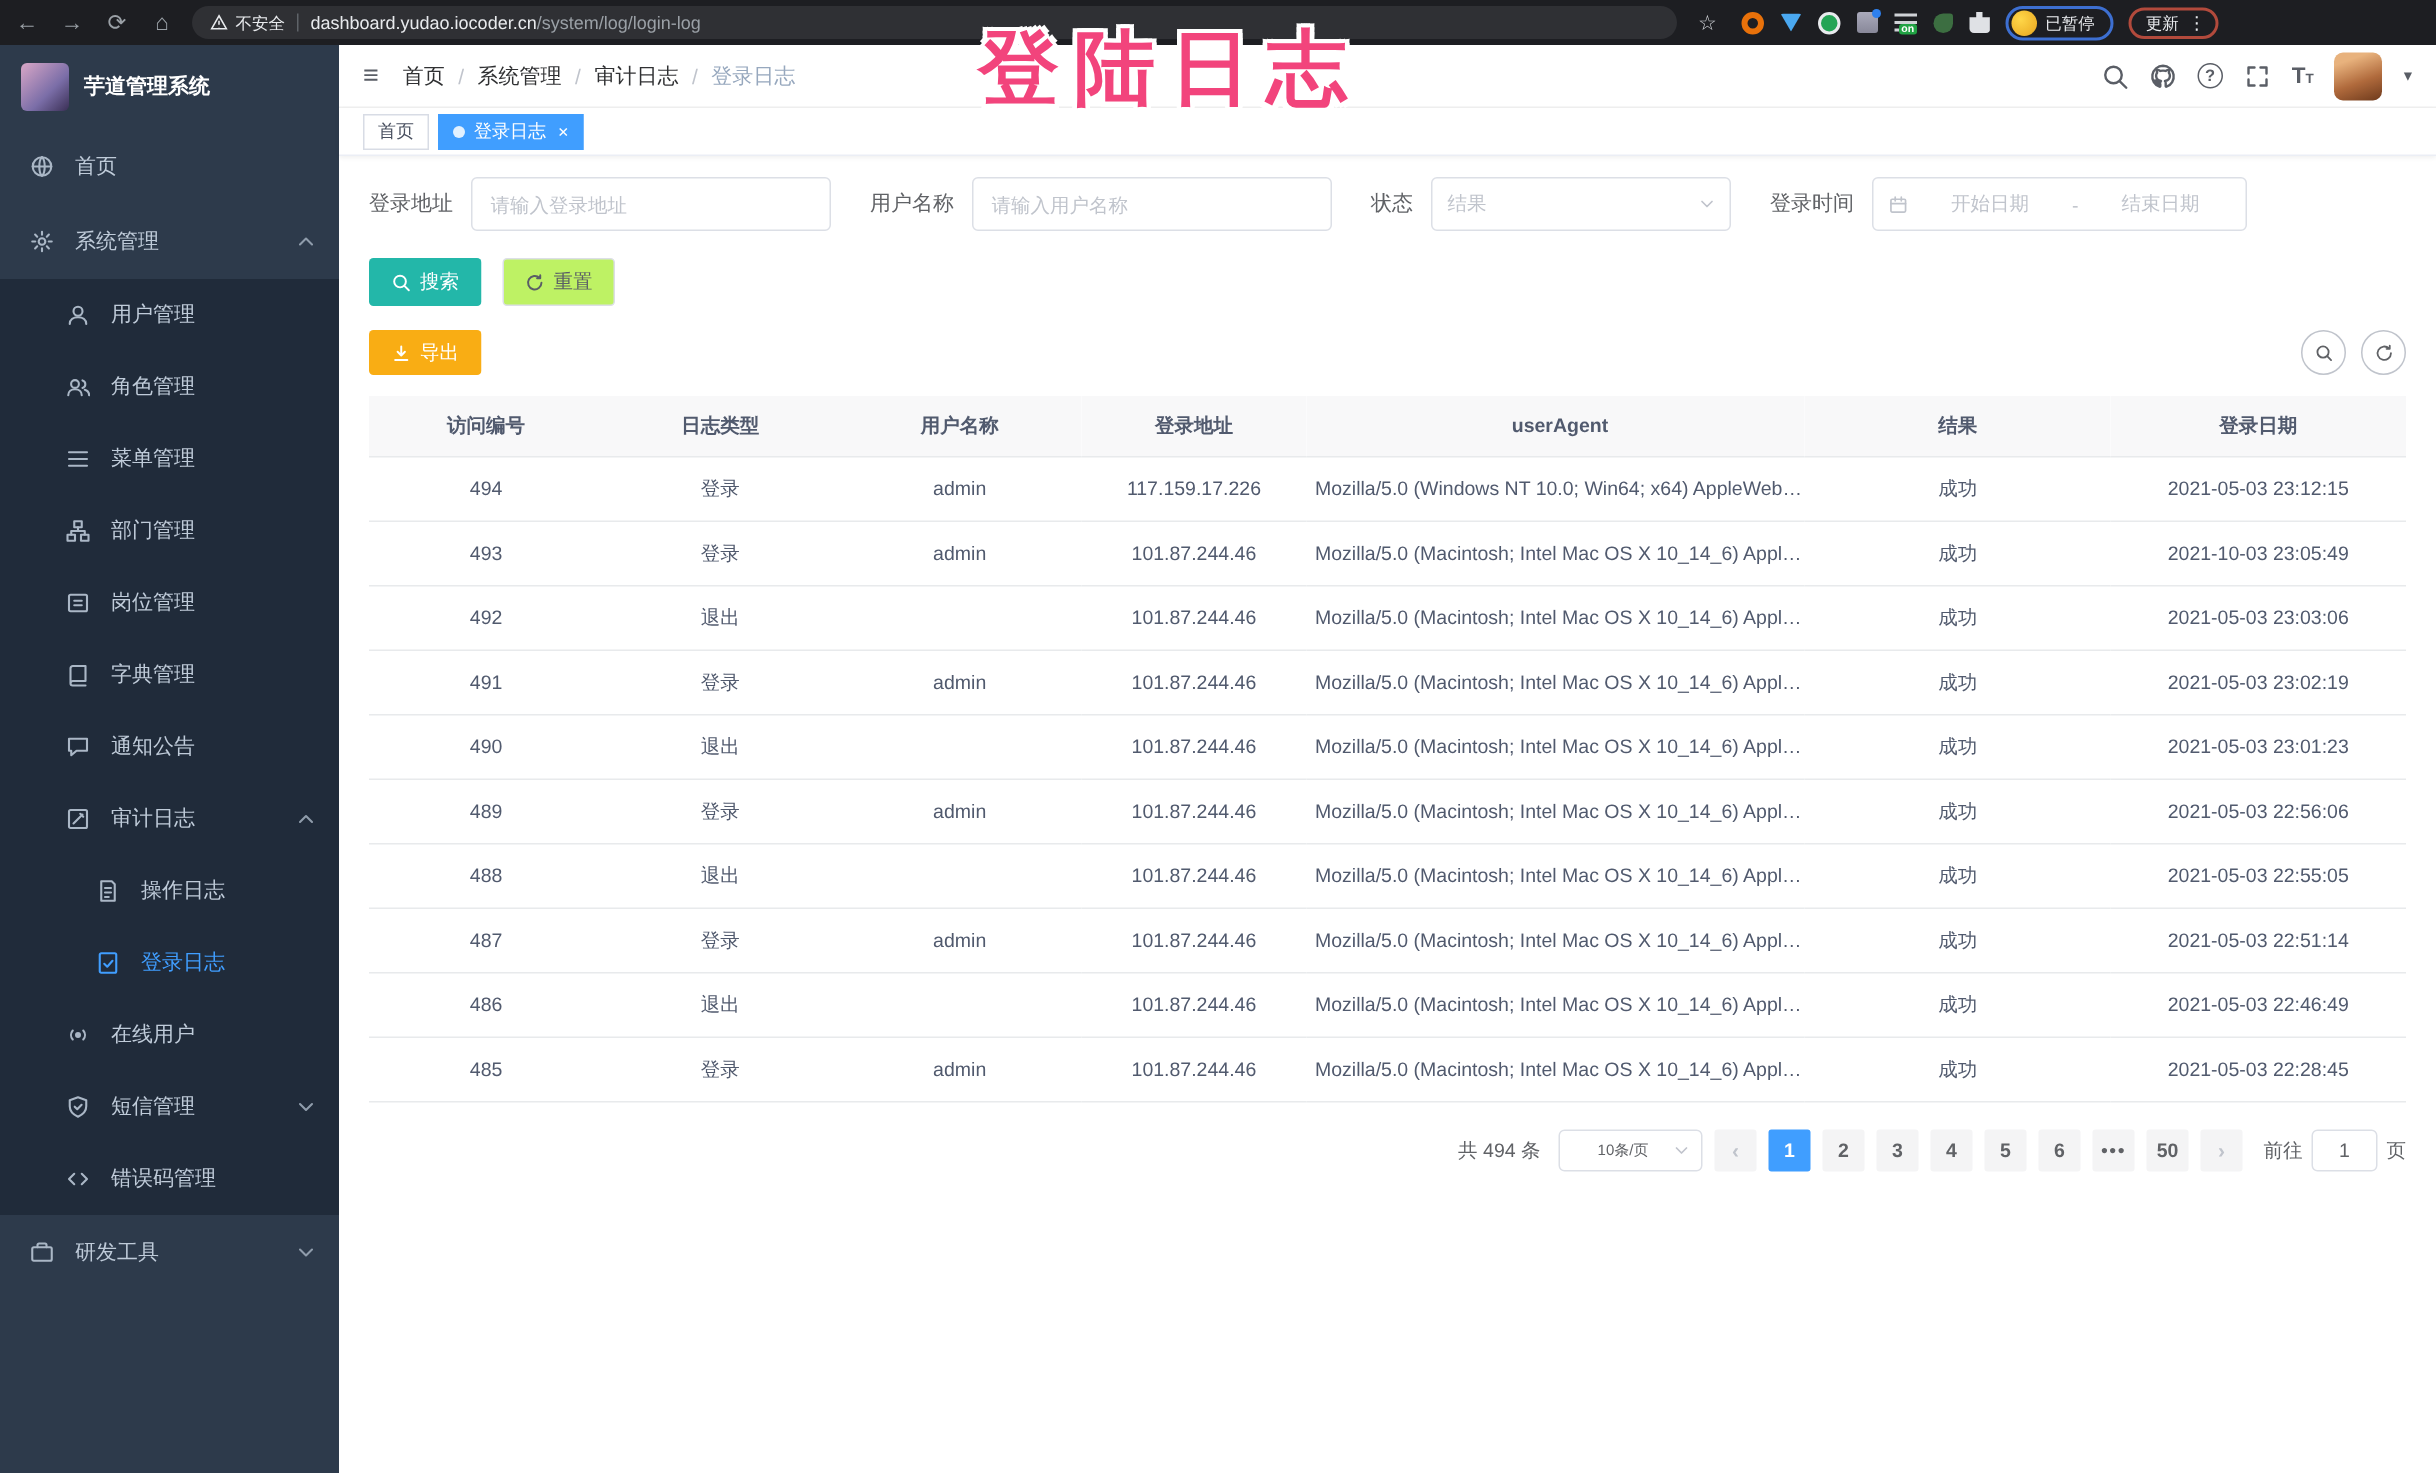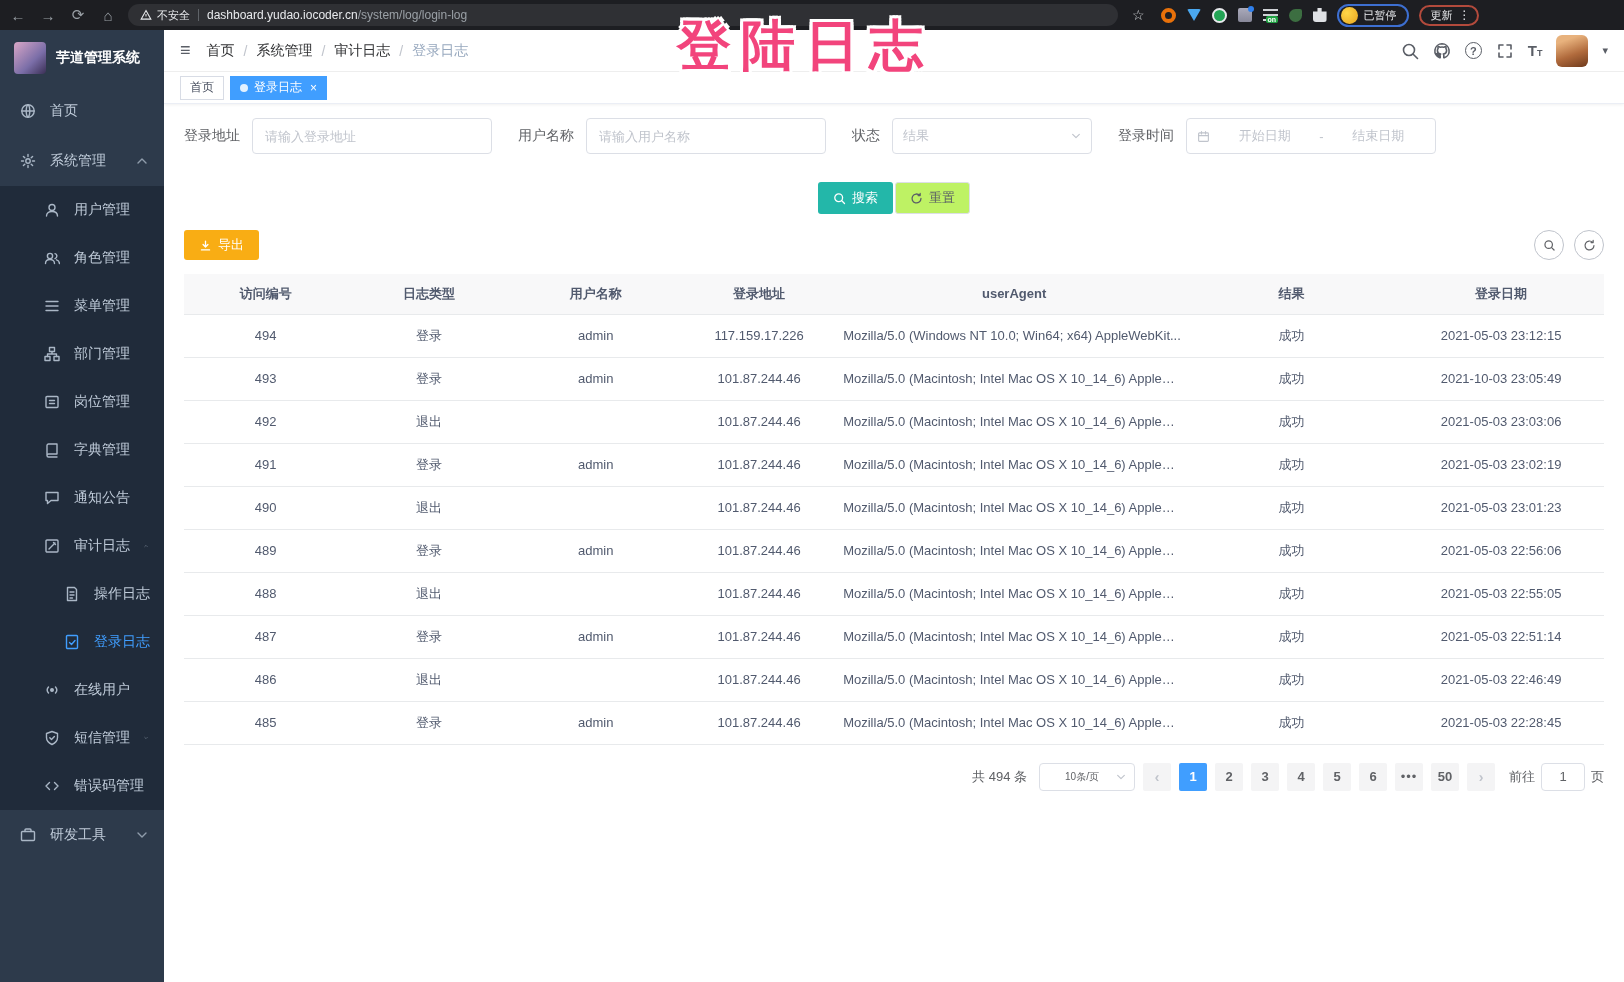--- a/index.html
+++ b/index.html
@@ -25,29 +25,29 @@
   .ext-list::before{ content:""; position:absolute; top:3px; left:0; right:0; height:2px; background:#cfd2d6; }
   .ext-on { position:absolute; bottom:-4px; left:3px; background:#21a344; color:#fff; font-size:7px; font-weight:bold; padding:0 2px; border-radius:2px; }
   .ext-leaf { width:13px; height:13px; background:#3c6e41; border-radius:50% 2px 50% 50%; }
   .ext-puzzle { width:14px; height:14px; background:#dfe1e5; border-radius:3px; clip-path:polygon(0 25%,35% 25%,35% 0,65% 0,65% 25%,100% 25%,100% 100%,0 100%); }
   .profile-pill { display:flex; align-items:center; gap:6px; border:2px solid #3d6fd1; border-radius:12px; padding:1px 10px 1px 2px; color:#e8eaed; font-size:11px; }
   .profile-face { width:17px; height:17px; border-radius:50%; background:radial-gradient(circle at 35% 35%, #ffd749, #e8a51e); }
   .update-pill { display:flex; align-items:center; gap:6px; border:2px solid #b24a3c; border-radius:12px; padding:1px 6px 1px 10px; color:#e8eaed; font-size:11px; }
   .update-pill .dots { color:#e8eaed; font-size:12px; }
 
   
-  .annotation { position:absolute; left:805px; top:10px; transform:translateX(-50%); z-index:50;
+  .annotation { position:absolute; left:780px; top:10px; transform:translateX(-50%); z-index:50;
     font-size:54px; font-weight:bold; letter-spacing:10px; color:#f2447c; white-space:nowrap;
     text-shadow:-3px -3px 0 #fff,3px -3px 0 #fff,-3px 3px 0 #fff,3px 3px 0 #fff,0 -3px 0 #fff,0 3px 0 #fff,-3px 0 0 #fff,3px 0 0 #fff; pointer-events:none; }
 
   
   .app { display:flex; height:952px; }
 
   
-  .sidebar { width:164px; background:#2d3a4b; flex:0 0 auto; color:#bfcbd9; overflow:hidden; }
+  .sidebar { width:226px; background:#2d3a4b; flex:0 0 auto; color:#bfcbd9; overflow:hidden; }
   .logo-row { height:56px; display:flex; align-items:center; gap:10px; padding:0 14px; }
   .logo-img { width:32px; height:32px; border-radius:4px; background:linear-gradient(135deg,#d9a7c7,#7b6ea8 60%,#3a2f55); flex:0 0 auto; }
   .logo-title { color:#fff; font-size:14px; font-weight:bold; white-space:nowrap; }
   .menu-item { height:50px; display:flex; align-items:center; gap:14px; padding:0 16px 0 20px; font-size:14px; cursor:pointer; position:relative; }
   .menu-item .mi-icon { width:16px; height:16px; color:#aab7c6; flex:0 0 auto; }
   .menu-item .mi-label { flex:1; white-space:nowrap; }
   .menu-item .mi-arrow { width:12px; height:12px; color:#8f9cab; }
   .submenu { background:#202b3a; }
   .submenu .menu-item { height:48px; padding-left:44px; }
   .submenu .menu-item.lv3 { padding-left:64px; }
@@ -80,21 +80,21 @@
   .filter-row { display:flex; align-items:center; gap:26px; flex-wrap:nowrap; }
   .f-group { display:flex; align-items:center; gap:12px; }
   .f-label { font-size:14px; color:#606266; white-space:nowrap; }
   .f-input { width:240px; height:36px; border:1px solid #dcdfe6; border-radius:4px; padding:0 12px; font-size:13px; color:#606266; font-family:inherit; }
   .f-input::placeholder { color:#c0c4cc; }
   .f-select { width:200px; height:36px; border:1px solid #dcdfe6; border-radius:4px; padding:0 10px; display:flex; align-items:center; color:#c0c4cc; font-size:13px; cursor:pointer; }
   .f-select .ph { flex:1; }
   .f-date { width:250px; height:36px; border:1px solid #dcdfe6; border-radius:4px; display:flex; align-items:center; gap:8px; padding:0 10px; font-size:13px; color:#c0c4cc; cursor:pointer; }
   .f-date .dph { flex:1; text-align:center; }
 
-  .action-row { margin-top:28px; display:flex; gap:2px;justify-content:center; }
+  .action-row { margin-top:18px; display:flex; gap:14px; }
   .btn { height:32px; border-radius:3px; border:1px solid transparent; display:inline-flex; align-items:center; gap:6px; padding:0 14px; font-size:13px; cursor:pointer; font-family:inherit; }
   .btn-search { background:#23b7a9; color:#fff; }
   .btn-reset { background:#bef264; border-color:#dcdfe6; color:#5a5e66; }
   .btn-export { background:#f9ad14; color:#fff; height:30px; }
   .b-ico { width:13px; height:13px; }
 
   .export-row { margin-top:16px; display:flex; align-items:center; }
   .tool-circles { margin-left:auto; display:flex; gap:10px; }
   .circle-btn { width:30px; height:30px; border-radius:50%; border:1px solid #c0c4cc; background:#fff; display:flex; align-items:center; justify-content:center; color:#606266; cursor:pointer; }
   .circle-btn .b-ico { width:13px; height:13px; }

